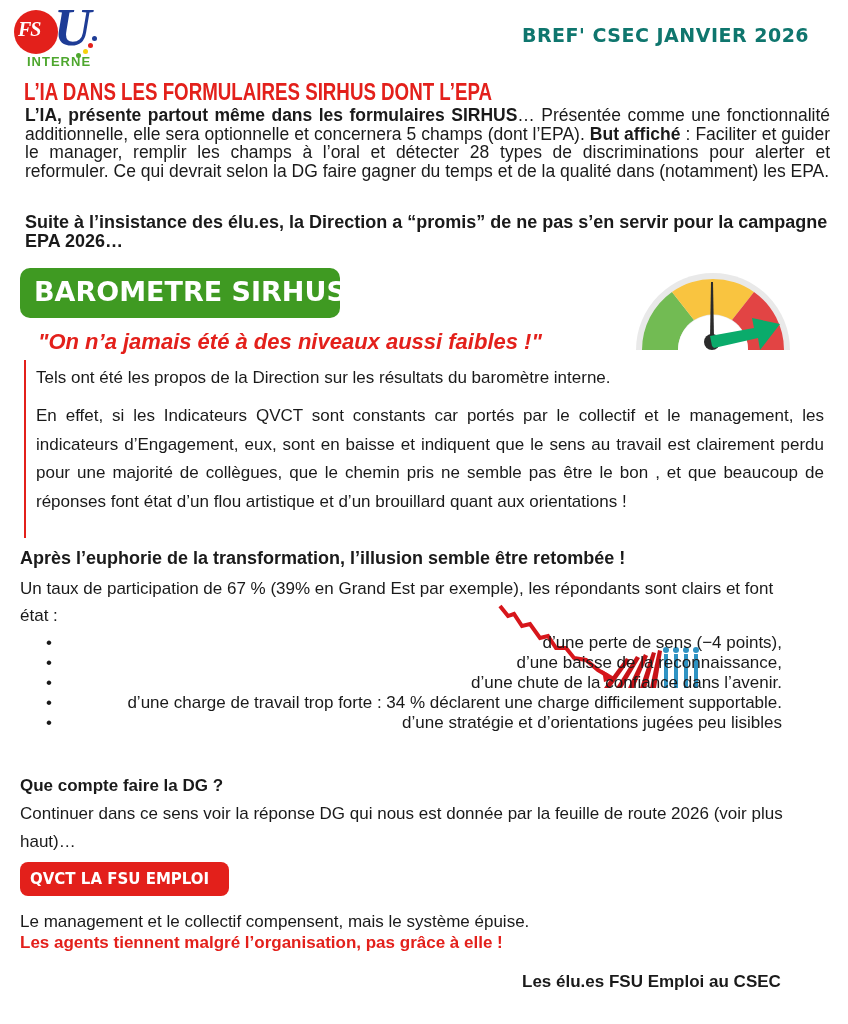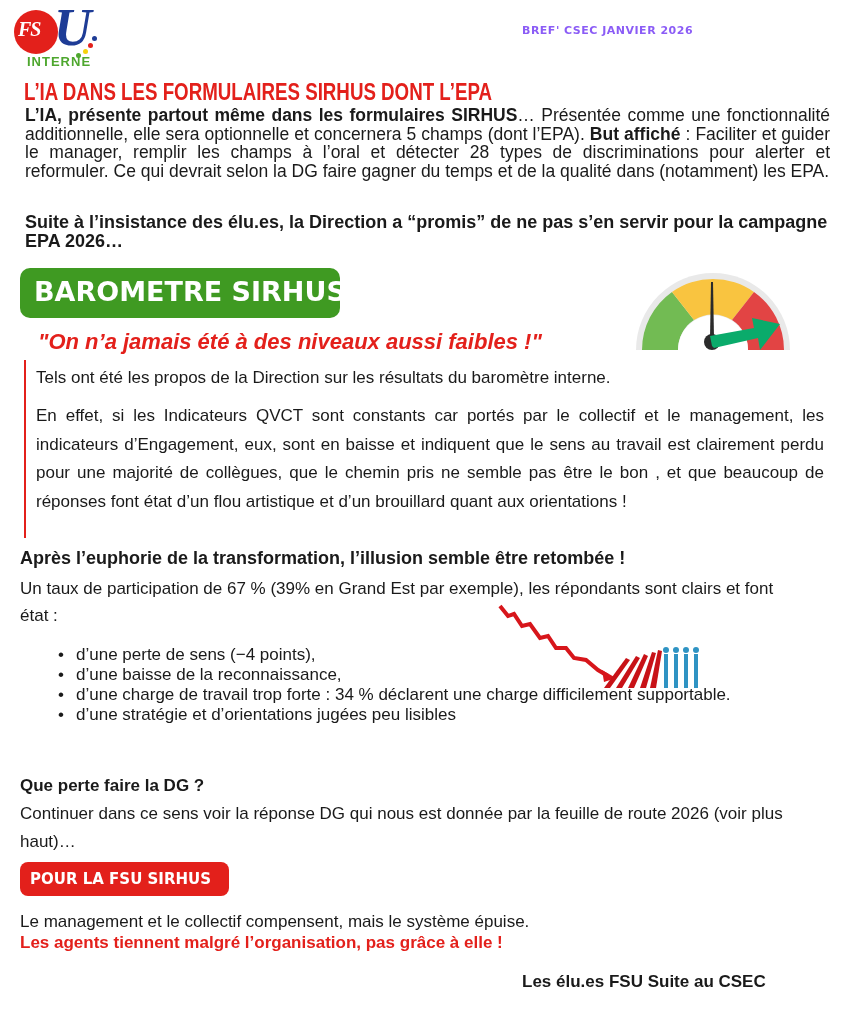--- a/index.html
+++ b/index.html
@@ -6,39 +6,39 @@
   body { width:848px; height:1024px; position:relative; overflow:hidden; font-family:"Liberation Sans", sans-serif; color:#1a1a1a; }
   .abs { position:absolute; }
   
   #logo { left:10px; top:6px; width:90px; height:64px; }
   .logo-circle { position:absolute; left:4px; top:4px; width:44px; height:44px; border-radius:50%; background:#e3201b; }
   .logo-fs { position:absolute; left:8px; top:12px; font-family:"Liberation Serif", serif; font-style:italic; font-weight:bold; color:#fff; font-size:20px; letter-spacing:-1px; }
   .logo-u { position:absolute; left:44px; top:-4px; font-family:"Liberation Serif", serif; font-style:italic; font-weight:bold; color:#1e3c96; font-size:52px; line-height:52px; }
   .dot { position:absolute; width:5px; height:5px; border-radius:50%; }
   .logo-emploi { position:absolute; left:17px; top:48px; font-weight:bold; font-size:13px; color:#4ea72e; letter-spacing:1px; }
   
-  #bref { left:522px; top:24px; font-family:"DejaVu Sans", sans-serif; font-weight:bold; font-size:11px; color:#8b5cf6; letter-spacing:0.5px; }
+  #bref { left:522px; top:24px; font-family:"DejaVu Sans", sans-serif; font-weight:bold; font-size:19px; color:#0f766e; letter-spacing:0.5px; }
   #title1 { left:24px; top:78px; font-family:"Liberation Sans", sans-serif; font-weight:bold; font-size:24px; color:#e3201b; transform:scaleX(0.78); transform-origin:left; letter-spacing:0px; white-space:nowrap; }
   .para { font-family:"Liberation Sans", sans-serif; font-size:17.5px; line-height:18.5px; color:#1a1a1a; }
   #ia-para { left:25px; top:106px; width:805px; text-align:justify; }
   #ia-para b { font-weight:bold; }
   #ia-strong { left:25px; top:213px; width:810px; font-weight:bold; font-size:18px; line-height:18.5px; }
   
   #baro-box { left:20px; top:268px; width:320px; height:50px; background:#3f9a22; border-radius:10px; }
   #baro-box span { position:absolute; left:14px; top:8px; font-family:"DejaVu Sans", sans-serif; font-weight:bold; font-size:27px; color:#ffffff; letter-spacing:0px; white-space:nowrap; }
   #gauge { left:628px; top:262px; width:170px; height:100px; }
   #quote { left:38px; top:329px; font-weight:bold; font-style:italic; font-size:22px; color:#e3201b; white-space:nowrap; }
   #redline { left:24px; top:360px; width:2px; height:178px; background:#e3201b; }
   .body17 { font-family:"Liberation Sans", sans-serif; font-size:17px; color:#1a1a1a; }
   #propos { left:36px; top:368px; }
   #effet { left:36px; top:402px; width:788px; line-height:28.5px; text-align:justify; }
   #apres { left:20px; top:548px; font-weight:bold; font-size:18px; }
   #taux { left:20px; top:575px; width:780px; line-height:27px; }
   #domino { left:494px; top:600px; width:210px; height:90px; }
-  #bullets { left:38px; top:630px; width:740px; margin:16px; padding:0; list-style:none; }
+  #bullets { left:38px; top:630px; width:740px; margin:4px; padding:0; list-style:none;text-align:right; }
   #bullets li { position:relative; padding-left:22px; font-size:17px; line-height:17px; margin-bottom:3px; }
   #bullets li::before { content:"•"; position:absolute; left:4px; top:0px; }
   #que { left:20px; top:776px; font-weight:bold; font-size:17px; }
   #continuer { left:20px; top:800px; width:780px; line-height:28px; }
   #pour-box { left:20px; top:862px; width:209px; height:34px; background:#e3201b; border-radius:8px; }
   #pour-box span { position:absolute; left:10px; top:8px; font-family:"DejaVu Sans", sans-serif; font-weight:bold; font-size:15px; color:#fff; white-space:nowrap; }
   #mgmt { left:20px; top:912px; font-size:17px; }
   #agents { left:20px; top:933px; font-size:17px; font-weight:bold; color:#e3201b; }
   #sign { left:522px; top:972px; font-size:17px; font-weight:bold; }
 </style>
@@ -105,25 +105,26 @@
     <circle cx="192" cy="50" r="3"></circle>
       <rect x="190" y="54" width="4" height="34"></rect>
     <circle cx="202" cy="50" r="3"></circle>
       <rect x="200" y="54" width="4" height="34"></rect>
   </g>
 </svg>
 
 <ul id="bullets" class="abs body17">
   <li>d’une perte de sens (−4 points),</li>
   <li>d’une baisse de la reconnaissance,</li>
+  <li>d’une chute de la confiance dans l’avenir.</li>
   <li>d’une charge de travail trop forte : 34 % déclarent une charge difficilement supportable.</li>
   <li>d’une stratégie et d’orientations jugées peu lisibles</li>
 </ul>
 
-<div id="que" class="abs">Que perte faire la DG ?</div>
+<div id="que" class="abs">Que compte faire la DG ?</div>
 <div id="continuer" class="abs body17">Continuer dans ce sens  voir la réponse DG qui nous est donnée par la feuille de route 2026 (voir plus haut)…</div>
 
 <div id="pour-box" class="abs">
-  <span>POUR LA FSU SIRHUS</span>
+  <span>QVCT LA FSU EMPLOI</span>
 </div>
 <div id="mgmt" class="abs body17">Le management et le collectif compensent, mais le système épuise.</div>
 <div id="agents" class="abs">Les agents tiennent malgré l’organisation, pas grâce à elle !</div>
-<div id="sign" class="abs">Les élu.es FSU Suite au CSEC</div>
+<div id="sign" class="abs">Les élu.es FSU Emploi au CSEC</div>
 
 </body></html>

